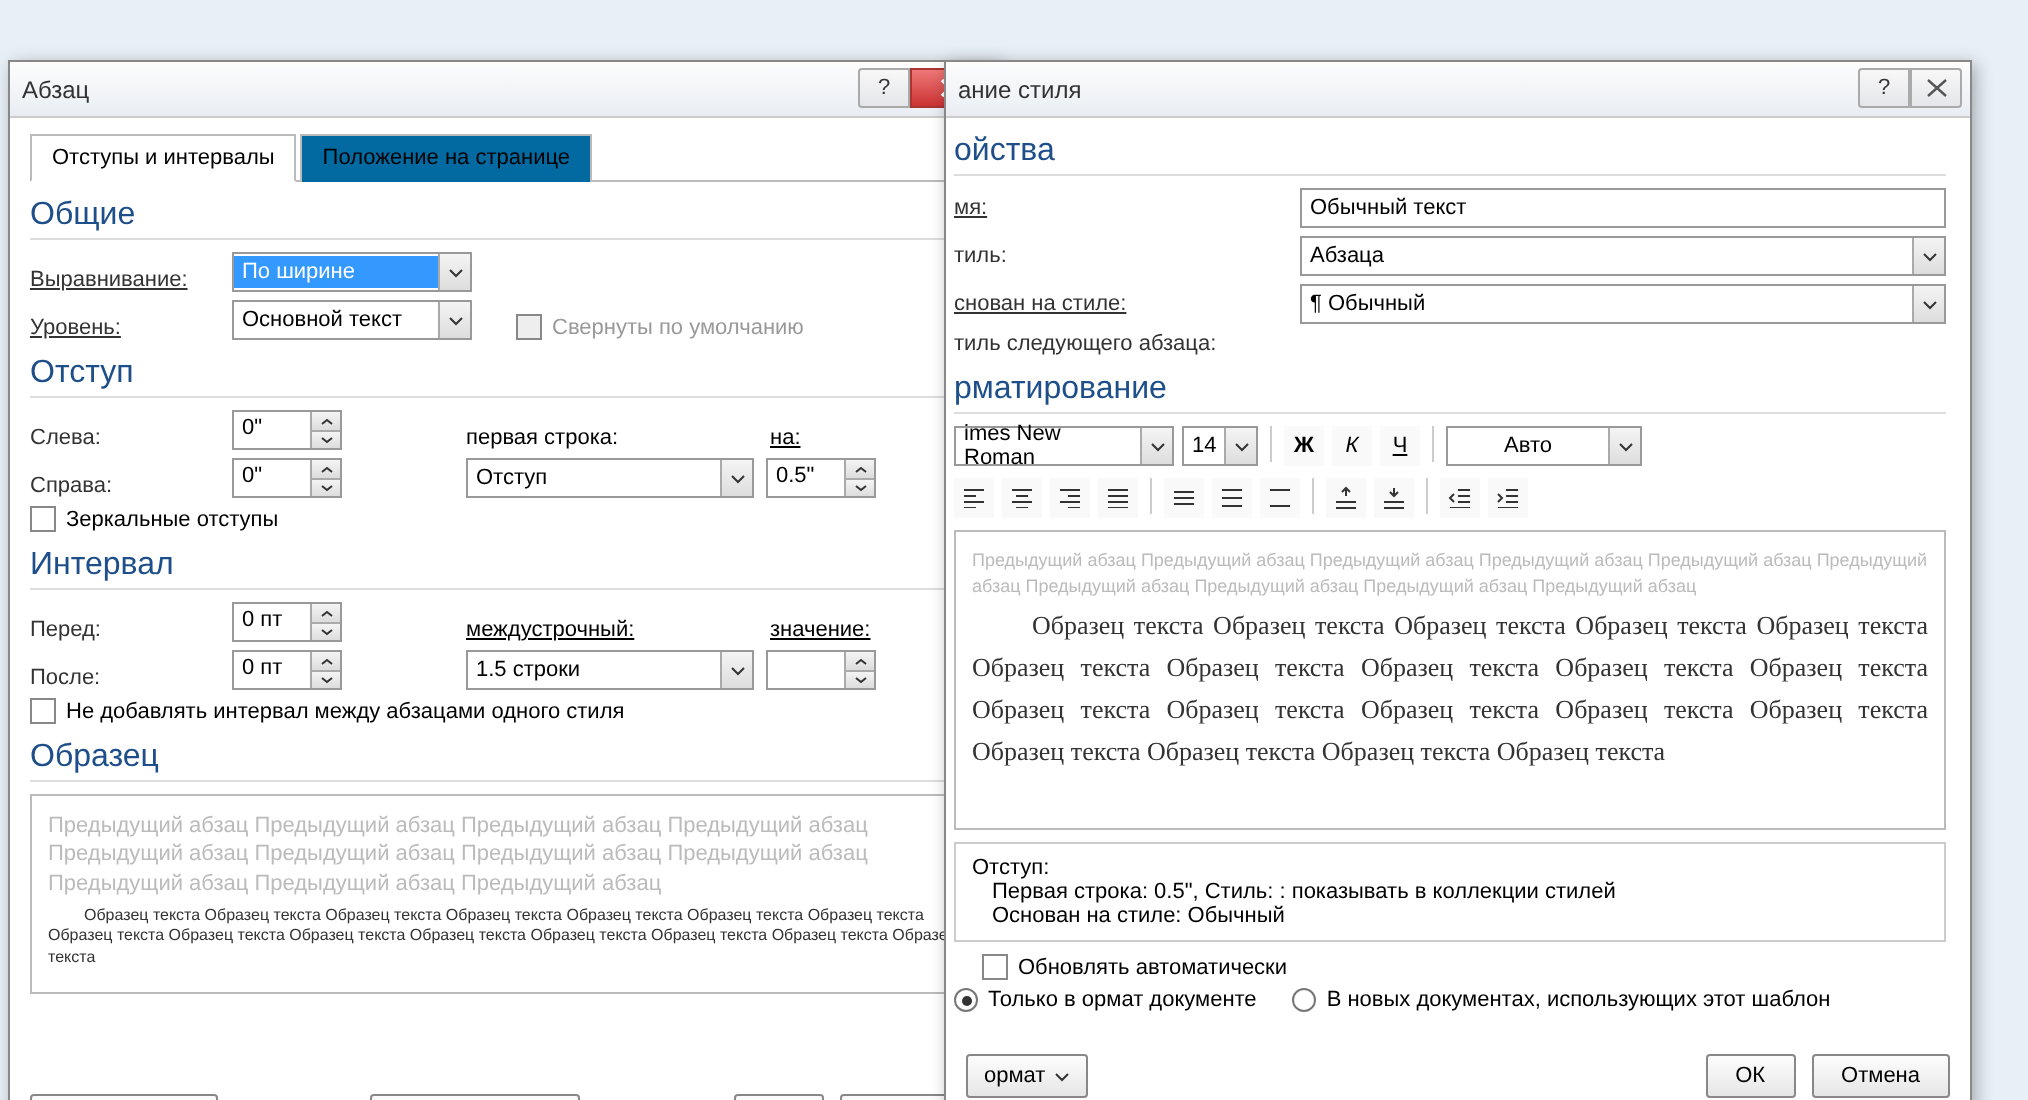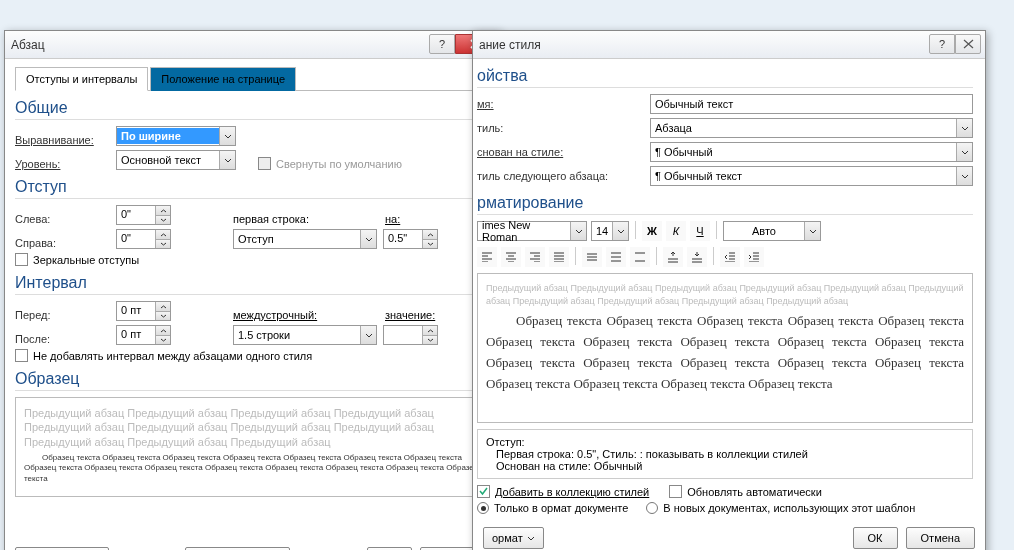--- a/index.html
+++ b/index.html
@@ -19,21 +19,21 @@
   .tab { padding:5px 10px; border:1px solid #bbb; border-bottom:none; background:#0369a1; margin-right:2px; margin-bottom:-1px; cursor:pointer; }
   .tab.active { background:#fff; border-bottom:1px solid #fff; }
   .group { margin-bottom:8px; }
   .group-label { color:#1e4f8a; font-size:16px; padding-bottom:2px; border-bottom:1px solid #ddd; margin-bottom:6px; }
   .row { display:flex; align-items:flex-end; margin:4px 0; gap:6px; }
   .lbl { width:95px; color:#333; text-decoration: underline dotted rgba(0,0,0,0); }
   .combo { display:flex; align-items:center; border:1px solid #999; background:#fff; height:20px; }
   .combo-text { padding:2px 4px; flex:1; white-space:nowrap; overflow:hidden; }
   .combo-btn { width:16px; height:18px; background: linear-gradient(#f4f4f4,#ddd); border-left:1px solid #aaa; display:flex; align-items:center; justify-content:center; }
   .combo-btn svg { display:block; }
-  .combo.sel-highlight .combo-text { background:#3399ff; color:#fff;font-weight:bold; }
+  .combo.sel-highlight .combo-text { background:#3399ff; color:#fff; }
   .spinner { display:flex; border:1px solid #999; height:20px; background:#fff; }
   .spinner-text { width:38px; padding:2px 4px; }
   .spinner-btns { display:flex; flex-direction:column; border-left:1px solid #aaa; }
   .sp-btn { width:14px; height:9px; background: linear-gradient(#f4f4f4,#ddd); display:flex; align-items:center; justify-content:center; }
   .sp-btn + .sp-btn { border-top:1px solid #aaa; }
   .chk { display:flex; align-items:center; gap:5px; }
   .chk-box { width:13px; height:13px; border:1px solid #888; background:#fff; display:flex; align-items:center; justify-content:center; }
   .chk-box.disabled { background:#eee; }
   .preview { border:1px solid #bbb; height:100px; padding:8px; font-size:8px; color:#bbb; overflow:hidden; line-height:1.3; }
   .preview .sample { color:#333; font-size:8px; }
@@ -312,67 +312,59 @@
         <span class="combo-text">¶ Обычный</span>
         <div class="combo-btn">
             <svg width="8" height="5">
               <path d="M1 1 L4 4 L7 1" stroke="#333" fill="none"></path>
             </svg>
           </div>
       </div>
     </div>
     <div class="form-row">
       <span class="form-lbl">тиль следующего абзаца:</span>
-      <div class="combo form-combo">
-        <span class="combo-text">¶ Обычный текст</span>
-        <div class="combo-btn">
+    </div>
+
+    <div class="group-label" style="margin-top:8px">рматирование</div>
+    <div class="toolbar">
+      <div class="tool-combo" style="width:110px">
+          <span class="txt">imes New Roman</span>
+          <div class="combo-btn">
             <svg width="8" height="5">
               <path d="M1 1 L4 4 L7 1" stroke="#333" fill="none"></path>
             </svg>
           </div>
-      </div>
-    </div>
-
-    <div class="group-label" style="margin-top:8px">рматирование</div>
-    <div class="toolbar">
-      <div class="tool-combo" style="width:110px">
-          <span class="txt">imes New Roman</span>
+        </div>
+      <div class="tool-combo" style="width:38px">
+          <span class="txt">14</span>
           <div class="combo-btn">
             <svg width="8" height="5">
               <path d="M1 1 L4 4 L7 1" stroke="#333" fill="none"></path>
             </svg>
           </div>
         </div>
-      <div class="tool-combo" style="width:38px">
-          <span class="txt">14</span>
+      <div class="tool-sep"></div>
+      <div class="tool-btn">
+          <b>Ж</b>
+        </div>
+      <div class="tool-btn">
+          <i>К</i>
+        </div>
+      <div class="tool-btn">
+          <u>Ч</u>
+        </div>
+      <div class="tool-sep"></div>
+      <div class="tool-combo" style="width:98px">
+          <span class="txt" style="text-align:center;flex:1">Авто</span>
           <div class="combo-btn">
             <svg width="8" height="5">
               <path d="M1 1 L4 4 L7 1" stroke="#333" fill="none"></path>
             </svg>
           </div>
         </div>
-      <div class="tool-sep"></div>
-      <div class="tool-btn">
-          <b>Ж</b>
-        </div>
-      <div class="tool-btn">
-          <i>К</i>
-        </div>
-      <div class="tool-btn">
-          <u>Ч</u>
-        </div>
-      <div class="tool-sep"></div>
-      <div class="tool-combo" style="width:98px">
-          <span class="txt" style="text-align:center;flex:1">Авто</span>
-          <div class="combo-btn">
-            <svg width="8" height="5">
-              <path d="M1 1 L4 4 L7 1" stroke="#333" fill="none"></path>
-            </svg>
-          </div>
-        </div>
     </div>
     <div class="toolbar">
       <div class="tool-btn">
           <svg width="12" height="10">
             <path d="M1 1h10M1 4h6M1 7h10M1 10h6" stroke="#333"></path>
           </svg>
         </div>
       <div class="tool-btn">
           <svg width="12" height="10">
             <path d="M1 1h10M3 4h6M1 7h10M3 10h6" stroke="#333"></path>
@@ -433,28 +425,20 @@
       <div class="style-prev-sample" style="text-indent:30px;margin-top:4px">Образец текста Образец текста Образец текста Образец текста Образец текста Образец текста Образец текста Образец текста Образец текста Образец текста Образец текста Образец текста Образец текста Образец текста Образец текста Образец текста Образец текста Образец текста Образец текста</div>
     </div>
 
     <div class="desc-box">
       <div>Отступ:</div>
       <div style="padding-left:10px">Первая строка:  0.5", Стиль: : показывать в коллекции стилей</div>
       <div style="padding-left:10px">Основан на стиле: Обычный</div>
     </div>
 
     <div class="row">
-      <div class="chk">
-        <div class="chk-box">
-            <svg width="9" height="9">
-              <path d="M1 4 L3.5 7 L8 1" stroke="#2a7" stroke-width="1.5" fill="none"></path>
-            </svg>
-          </div>
-        <span class="link">Добавить в коллекцию стилей</span>
-      </div>
       <span style="width:8px"></span>
       <div class="chk">
         <div class="chk-box"></div>
         <span>Обновлять автоматически</span>
       </div>
     </div>
     <div class="row">
       <div class="chk">
         <div class="radio checked"></div>
         <span>Только в ормат документе</span>

